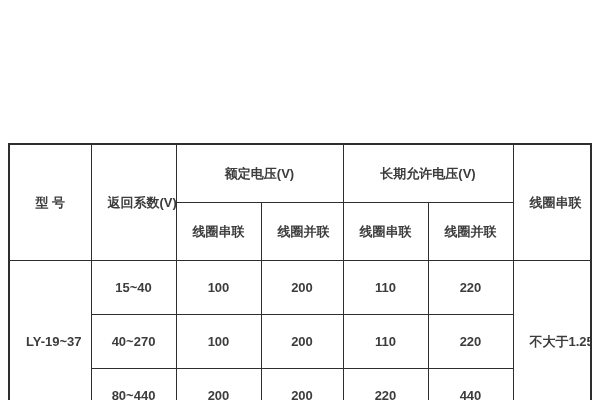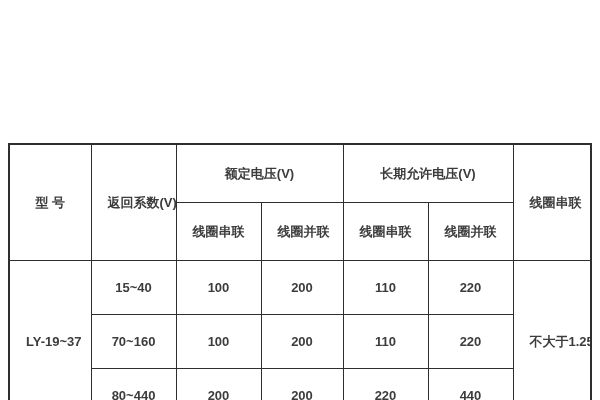--- a/index.html
+++ b/index.html
@@ -68,21 +68,21 @@
       <tr class="data-row">
         <td rowspan="3">LY-19~37</td>
         <td>15~40</td>
         <td>100</td>
         <td>200</td>
         <td>110</td>
         <td>220</td>
         <td rowspan="3">不大于1.25</td>
       </tr>
       <tr class="data-row">
-        <td>70~160</td>
+        <td>40~270</td>
         <td>100</td>
         <td>200</td>
         <td>110</td>
         <td>220</td>
       </tr>
       <tr class="data-row">
         <td>80~440</td>
         <td>200</td>
         <td>200</td>
         <td>220</td>

